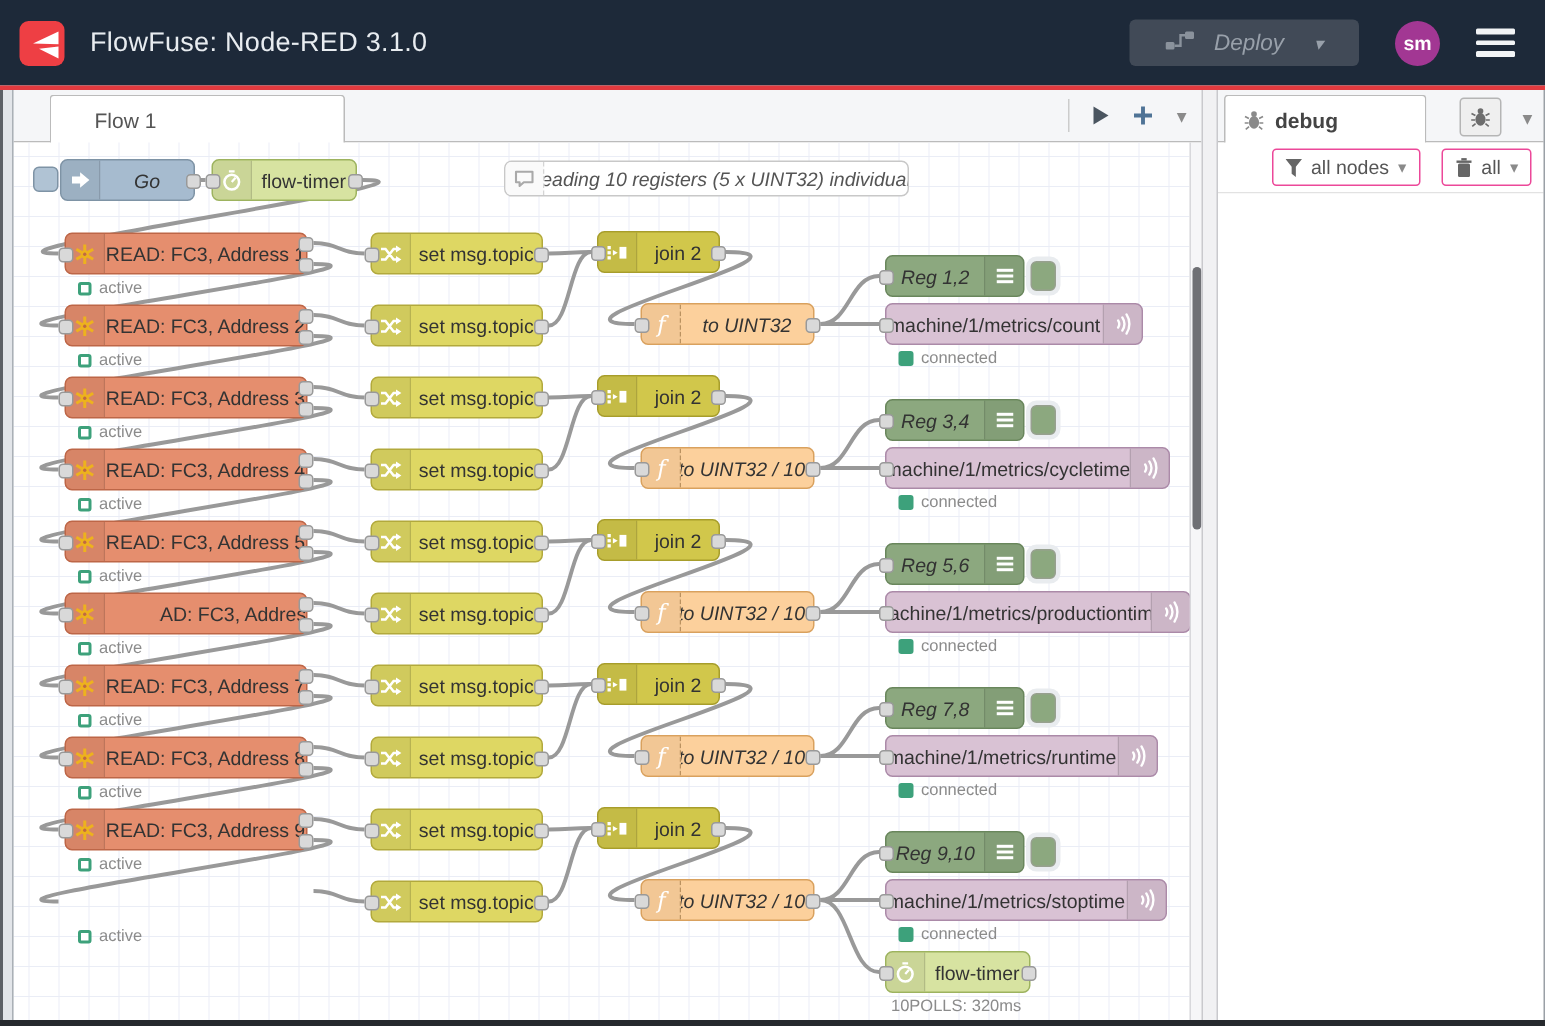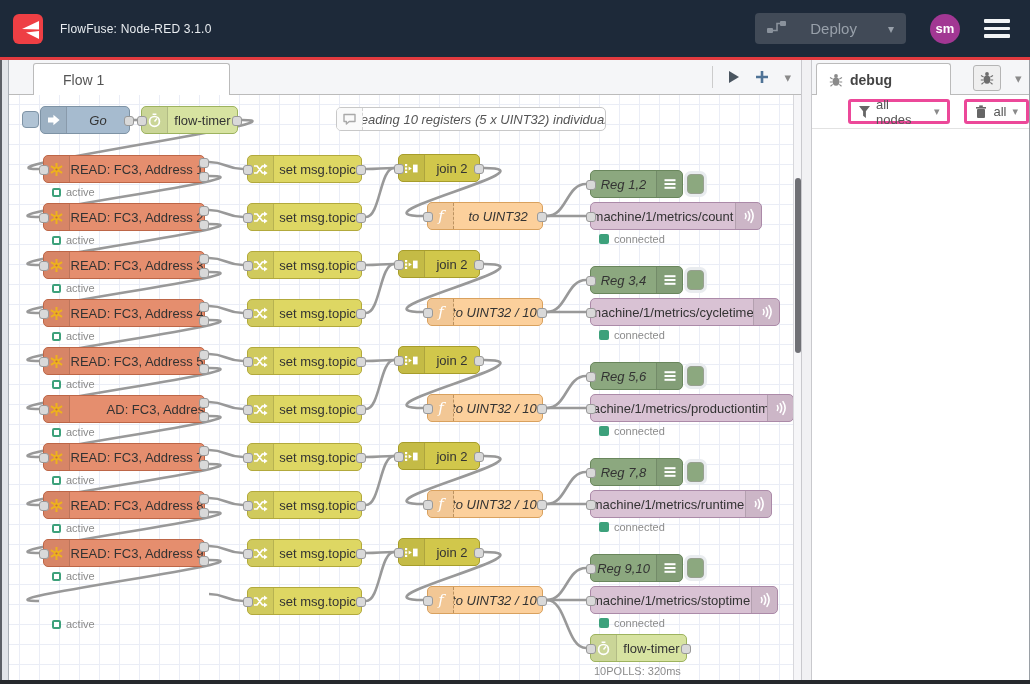--- a/index.html
+++ b/index.html
@@ -3,24 +3,24 @@
 <meta charset="utf-8">
 <style>
   * { box-sizing: border-box; margin: 0; padding: 0; }
   body { font-family: "Liberation Sans", sans-serif; background:#888; }
   #app { position:relative; width:1030px; height:684px; background:#fff; overflow:hidden; }
 
   
   .header { position:absolute; left:0; top:0; width:1030px; height:57px;
             background:#1d2939; display:flex; align-items:center; padding:0 20px 0 13px; }
   .logo { width:30px; height:30px; border-radius:6px; background:#ee3f44; position:relative; flex:0 0 auto; }
-  .hdr-title { color:#e8ecf0; font-size:12px; font-weight:500; margin-left:17px; letter-spacing:.2px;text-align:right; }
+  .hdr-title { color:#e8ecf0; font-size:18px; font-weight:500; margin-left:17px; letter-spacing:.2px;text-align:right; }
   .hdr-right { margin-left:auto; display:flex; align-items:center; gap:24px; }
   .deploy-btn { height:31px; background:#414a57; border-radius:4px; display:flex; align-items:center;
-                padding:0 12px; gap:23px; color:#98a0aa; font-size:15px; cursor:default; }
+                padding:0 24px; gap:12px; color:#98a0aa; font-size:15px; cursor:default;font-style:italic; }
   .deploy-btn .caret { font-size:12px; margin-left:8px; color:#98a0aa; }
   .avatar { width:30px; height:30px; border-radius:50%; background:#a23793; color:#fff; font-size:13px;
             font-weight:bold; display:flex; align-items:center; justify-content:center; }
   .burger { display:flex; flex-direction:column; gap:4px; width:26px; }
   .burger i { display:block; height:3.5px; background:#f2f4f6; border-radius:1px; }
   .redline { position:absolute; left:0; top:57px; width:1030px; height:3px; background:#e23a3f; }
 
   
   .win-left-dark  { position:absolute; left:0; top:60px; width:2px; height:624px; background:#5c6066; }
   .win-left-light { position:absolute; left:2px; top:60px; width:7px; height:624px; background:#e2e5e9; border-right:1px solid #aab0b6; }
@@ -40,21 +40,21 @@
   .icon-btn { display:flex; align-items:center; justify-content:center; cursor:pointer; }
   .caret-glyph { color:#8a8a8a; font-size:13px; }
   .bug-btn { position:absolute; left:161px; top:5px; width:28px; height:26px; background:#efefef;
              border:1px solid #b5b5b5; border-radius:3px; display:flex; align-items:center; justify-content:center; }
   .side-caret { position:absolute; left:203px; top:5px; height:26px; display:flex; align-items:center; }
 
   
   .side-toolbar { position:absolute; left:812px; top:95px; width:217px; height:34px; background:#fff;
                   border-bottom:1px solid #e2e2e2; display:flex; align-items:center; }
   .side-panel { position:absolute; left:812px; top:129px; width:217px; height:551px; background:#fff; }
-  .pill-btn { height:25px; border:3px solid #ec4899; border-radius:3px; background:#fff; display:flex;
+  .pill-btn { height:25px; border:1px solid #ec4899; border-radius:3px; background:#fff; display:flex;
               align-items:center; gap:6px; padding:0 8px; font-size:13px; color:#555; cursor:pointer; }
   .pill-btn .caret-glyph { font-size:11px; }
   .pill-filter { margin-left:36px; }
   .pill-clear { margin-left:14px; }
 
   
   #canvas { position:absolute; left:9px; top:95px; width:784px; height:589px; background:#fff;
             background-image: linear-gradient(#eaedf6 1px, transparent 1px),
                               linear-gradient(90deg, #eaedf6 1px, transparent 1px);
             background-size:20px 20px; background-position:10px 9px; overflow:hidden; }

